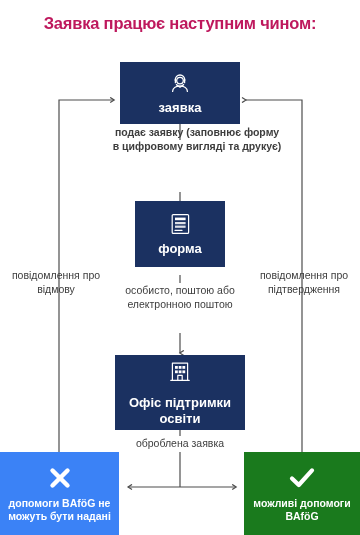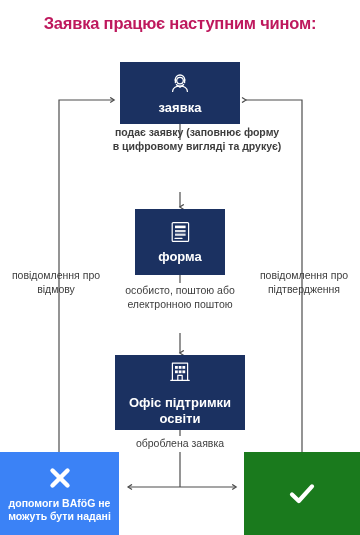--- a/index.html
+++ b/index.html
@@ -52,21 +52,21 @@
     left: 120px;
     top: 62px;
     width: 120px;
     height: 62px;
     background: #1b3161;
   }
   #node-applicant .node-label { font-size: 13px; margin-top: 5px; }
 
   #node-form {
     left: 135px;
-    top: 209px;
+    top: 201px;
     width: 90px;
     height: 66px;
     background: #1b3161;
   }
   #node-form .node-label { font-size: 13px; margin-top: 5px; }
 
   #node-office {
     left: 115px;
     top: 355px;
     width: 130px;
@@ -207,20 +207,21 @@
   </span>
   <span class="node-label">допомоги BAföG не можуть бути надані</span>
 </div>
 
 <div class="node" id="node-approved">
   <span class="node-icon">
     <svg width="28" height="26" viewBox="0 0 28 26" fill="none" stroke="#ffffff" stroke-width="4.2" stroke-linecap="round" stroke-linejoin="round">
       <path d="M4 13.4 L10.8 20 L24 5.4"></path>
     </svg>
   </span>
+  <span class="node-label">можливі допомоги BAföG</span>
 </div>
 
 <div class="caption" id="caption-submit">подає заявку (заповнює форму в цифровому вигляді та друкує)</div>
 
 <div class="caption plain" id="caption-deliver">особисто, поштою або електронною поштою</div>
 
 <div class="caption plain" id="caption-processed">оброблена заявка</div>
 
 <div class="caption plain" id="caption-refusal">повідомлення про відмову</div>
 

